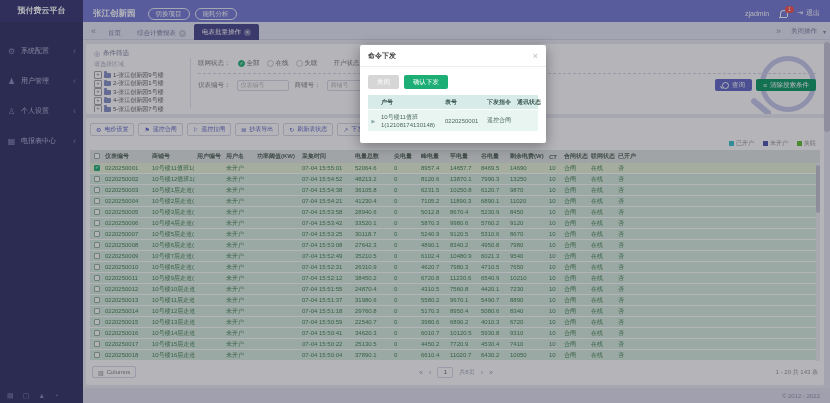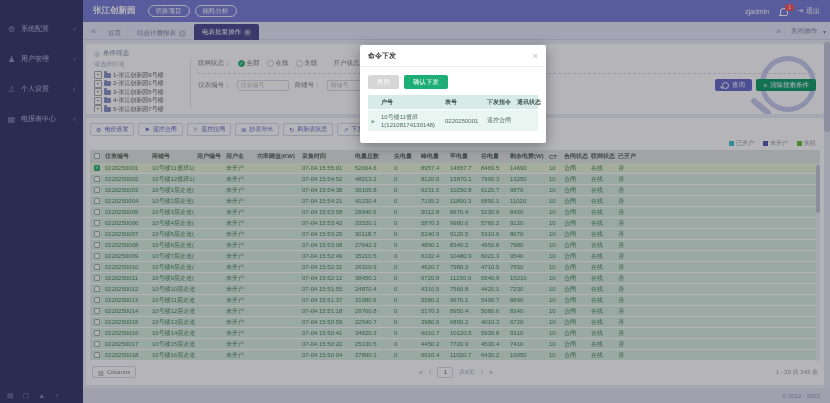--- a/index.html
+++ b/index.html
@@ -8,21 +8,21 @@
   
   .sidebar{position:absolute;left:0;top:0;width:83px;height:403px;background:#3d3c6c;z-index:2;}
   .side-title{height:22px;line-height:22px;text-align:center;color:#fff;font-size:8px;font-weight:bold;background:#42417a;}
   .side-menu{margin-top:14px;}
   .side-item{height:30px;display:flex;align-items:center;padding:0 7px;color:#bcbcdc;font-size:7px;gap:5px;cursor:pointer;}
   .si-icon{font-size:8px;color:#9191c2;width:9px;text-align:center;}
   .si-label{flex:1;}
   .chev::after{content:"‹";color:#8080af;font-size:9px;}
   .sb-icons{position:absolute;bottom:3px;left:7px;display:flex;gap:9px;color:#8a8ab8;font-size:7px;}
   
-  .topbar{position:absolute;left:83px;top:0;right:0;height:22px;background:#7c81d6;display:flex;align-items:center;padding:0 10px;gap:12px;color:#fff;z-index:2;}
+  .topbar{position:absolute;left:83px;top:0;right:0;height:22px;background:#7c81d6;display:flex;align-items:flex-start;padding:8px 10px;gap:12px;color:#fff;z-index:2;}
   .proj{font-size:8.5px;font-weight:bold;}
   .pill{border:1px solid rgba(255,255,255,.85);border-radius:8px;font-size:6.5px;padding:1px 7px;line-height:8px;cursor:pointer;}
   .top-right{margin-left:auto;display:flex;align-items:center;gap:10px;font-size:7px;}
   .bell{position:relative;width:8px;height:9px;}
   .bell-body{position:absolute;left:1px;top:1px;width:6px;height:6px;border:1px solid #fff;border-bottom:none;border-radius:4px 4px 0 0;}
   .bell-body::after{content:"";position:absolute;left:-2px;bottom:-1px;width:8px;height:1px;background:#fff;}
   .badge{position:absolute;top:-3px;right:-7px;background:#f35b5b;color:#fff;border-radius:5px;font-size:5px;min-width:5px;text-align:center;padding:0 2px;line-height:7px;}
   .logout{display:flex;align-items:center;gap:3px;cursor:pointer;}
   .logout-ic::after{content:"⇥";font-size:7px;}
   
@@ -119,20 +119,21 @@
   .mc0{width:11px;text-align:center;}.mc1{width:64px;}.mc2{width:42px;}.mc3{width:30px;}.mc4{width:30px;}
   .mexp{color:#8aa;font-size:5px;}
   .mexp::after{content:"▶";}
 </style>
 </head>
 <body>
 
 <div class="stage">
 
   <div class="sidebar">
+    <div class="side-title">预付费云平台</div>
     <div class="side-menu">
 
     <div class="side-item">
           <span class="si-icon">⚙</span>
           <span class="si-label">系统配置</span>
           <span class="chev"></span>
         </div>
         <div class="side-item">
           <span class="si-icon">♟</span>
           <span class="si-label">用户管理</span>

